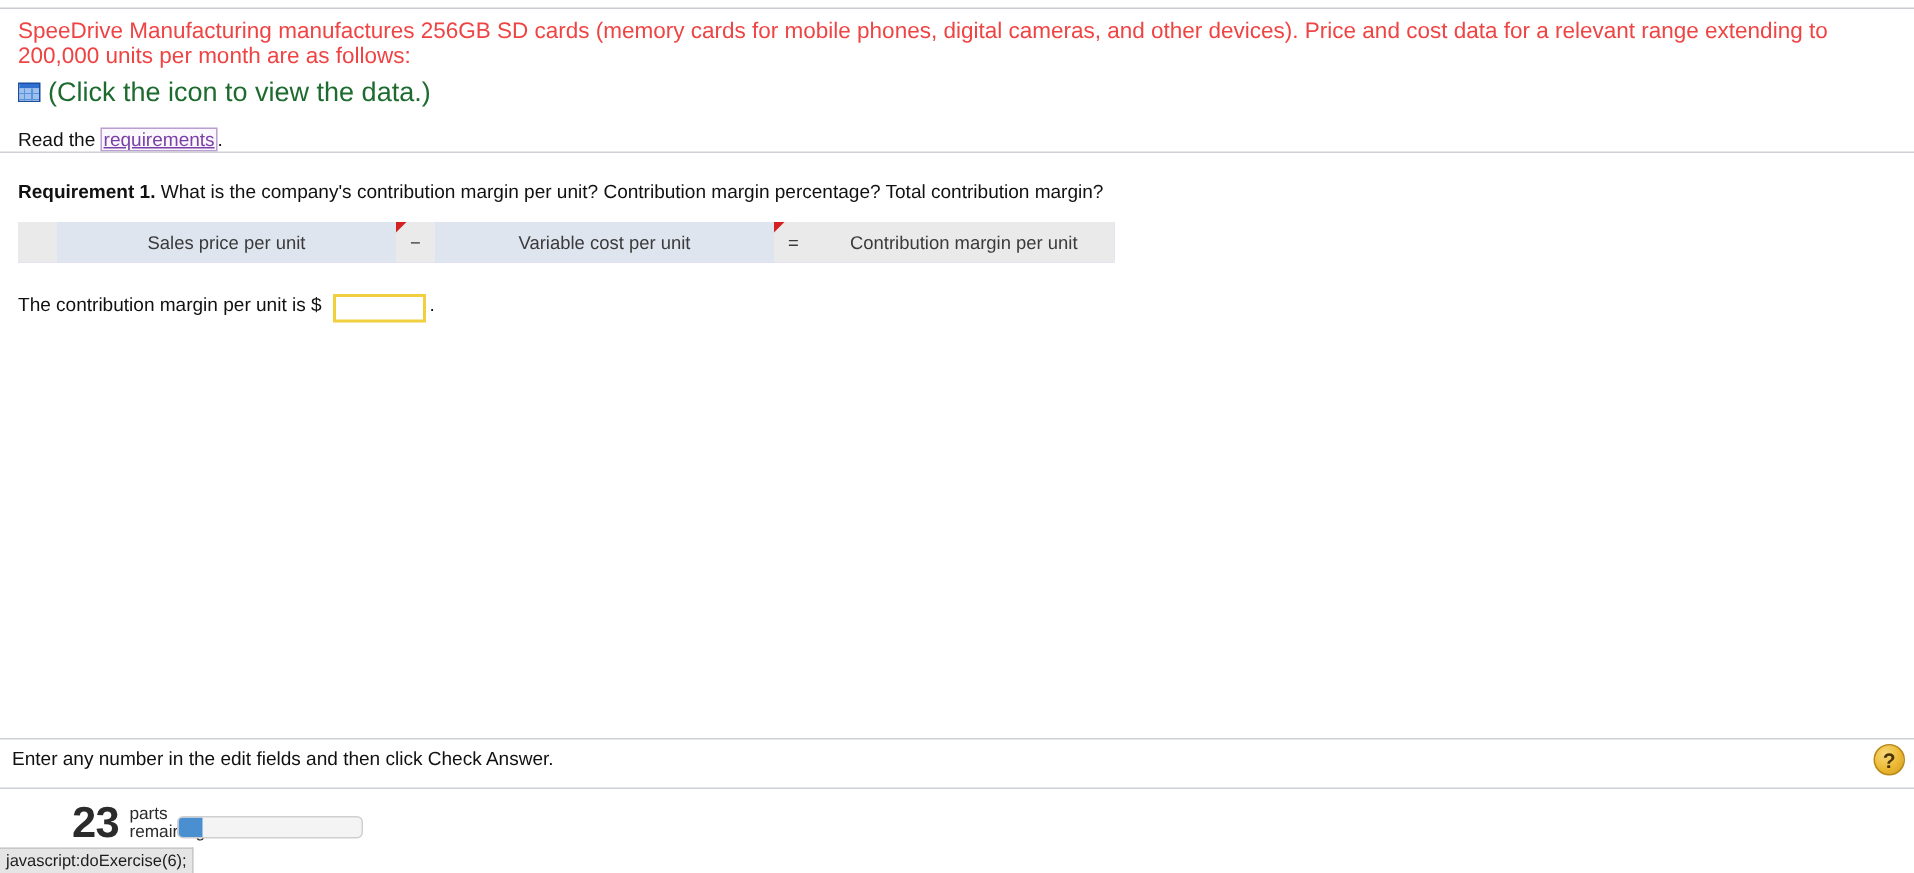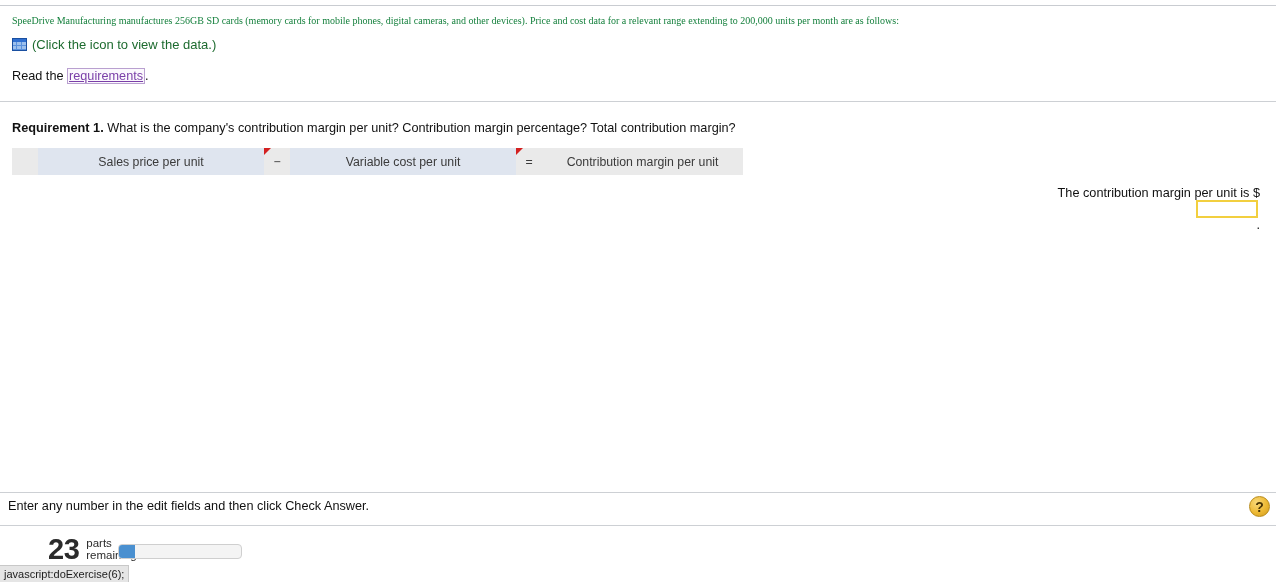--- a/index.html
+++ b/index.html
@@ -28,25 +28,24 @@
   }
 
   
   .problem-area {
     position: absolute;
     top: 12px;
     left: 12px;
     width: 1248px;
   }
   .problem-text {
-    font-size: 10px;
+    font-size: 15px;
     line-height: 17px;
-    color: #15803d;
+    color: #ef4444;
     width: 1238px;
-    font-family: Liberation Serif, serif;
   }
 
   .data-line {
     margin-top: 6px;
     display: flex;
     align-items: center;
     height: 18px;
   }
   .table-icon {
     width: 15px;
@@ -68,21 +67,21 @@
   .table-icon .g {
     position: absolute;
     left: 0; right: 0; top: 3px; bottom: 0;
     background:
       linear-gradient(to right, transparent 0 3px, #5b92dd 3px 4px, transparent 4px 8px, #5b92dd 8px 9px, transparent 9px 100%),
       linear-gradient(to bottom, transparent 0 3px, #5b92dd 3px 4px, transparent 4px 7px, #5b92dd 7px 8px, transparent 8px 100%),
       #9dc0ec;
   }
   .data-link {
     color: #1d6b2f;
-    font-size: 13px;
+    font-size: 18px;
   }
 
   .read-line {
     margin-top: 16px;
     font-size: 12.7px;
     color: #111111;
   }
   .req-link {
     color: #7a3fa8;
     border: 1px solid #b9a0d0;
@@ -172,27 +171,26 @@
     top: 0;
     left: 0;
     width: 0;
     height: 0;
     border-top: 7px solid #d32020;
     border-right: 7px solid transparent;
   }
 
   
   .answer-line {
-    margin-top: 11px;
-    display: flex;
-    align-items: flex-end;
+    margin-top: 21px;
+    display: flex;
+    align-items: flex-start;
     font-size: 12.7px;
     color: #111111;
     height: 22px;
-    flex-direction: column;
   }
   .answer-input {
     width: 62px;
     height: 19px;
     margin-left: 8px;
     margin-right: 2px;
     border: 2px solid #f2cf3f;
     background: #ffffff;
     box-sizing: border-box;
     outline: none;

